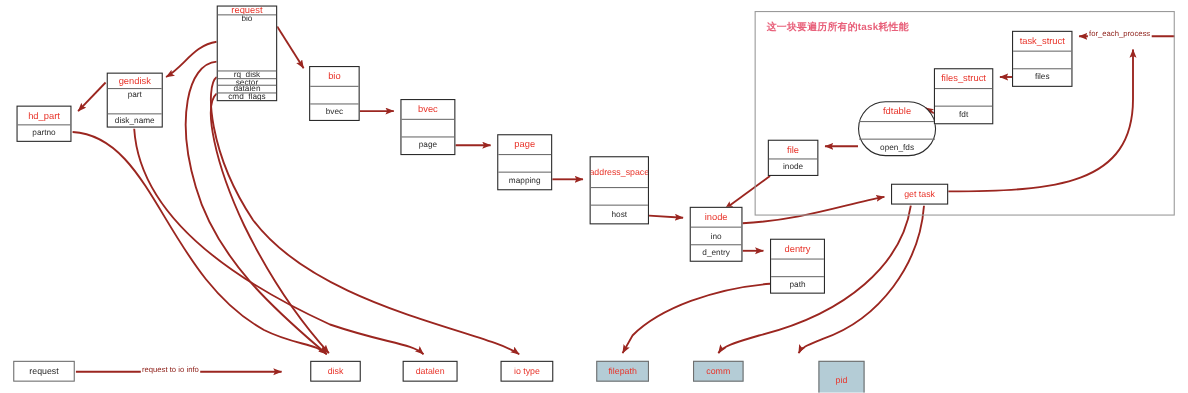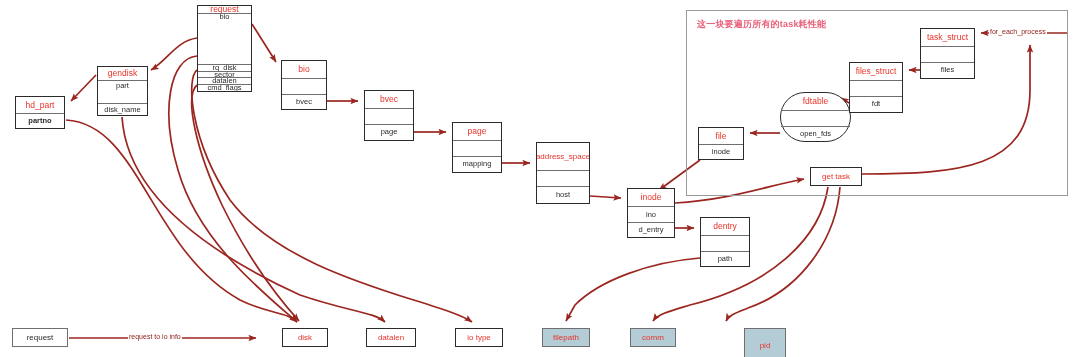--- a/index.html
+++ b/index.html
@@ -161,21 +161,21 @@
   </div>
 
   <div class="node" style="left:97px;top:66px;width:51px;height:50px;">
     <div class="row head" style="height:18px;">gendisk</div>
     <div class="row" style="height:16px;">part</div>
     <div class="row" style="height:16px;margin-top:12px;">disk_name</div>
   </div>
 
   <div class="node" style="left:15px;top:96px;width:50px;height:33px;">
     <div class="row head" style="height:17px;">hd_part</div>
-    <div class="row" style="height:16px;font-weight:bold;">partno</div>
+    <div class="row" style="height:16px;">partno</div>
   </div>
 
   <div class="node" style="left:281px;top:60px;width:46px;height:50px;">
     <div class="row head" style="height:18px;">bio</div>
     <div class="row" style="height:16px;"></div>
     <div class="row" style="height:16px;">bvec</div>
   </div>
 
   <div class="node" style="left:364px;top:90px;width:50px;height:51px;">
     <div class="row head" style="height:18px;">bvec</div>

